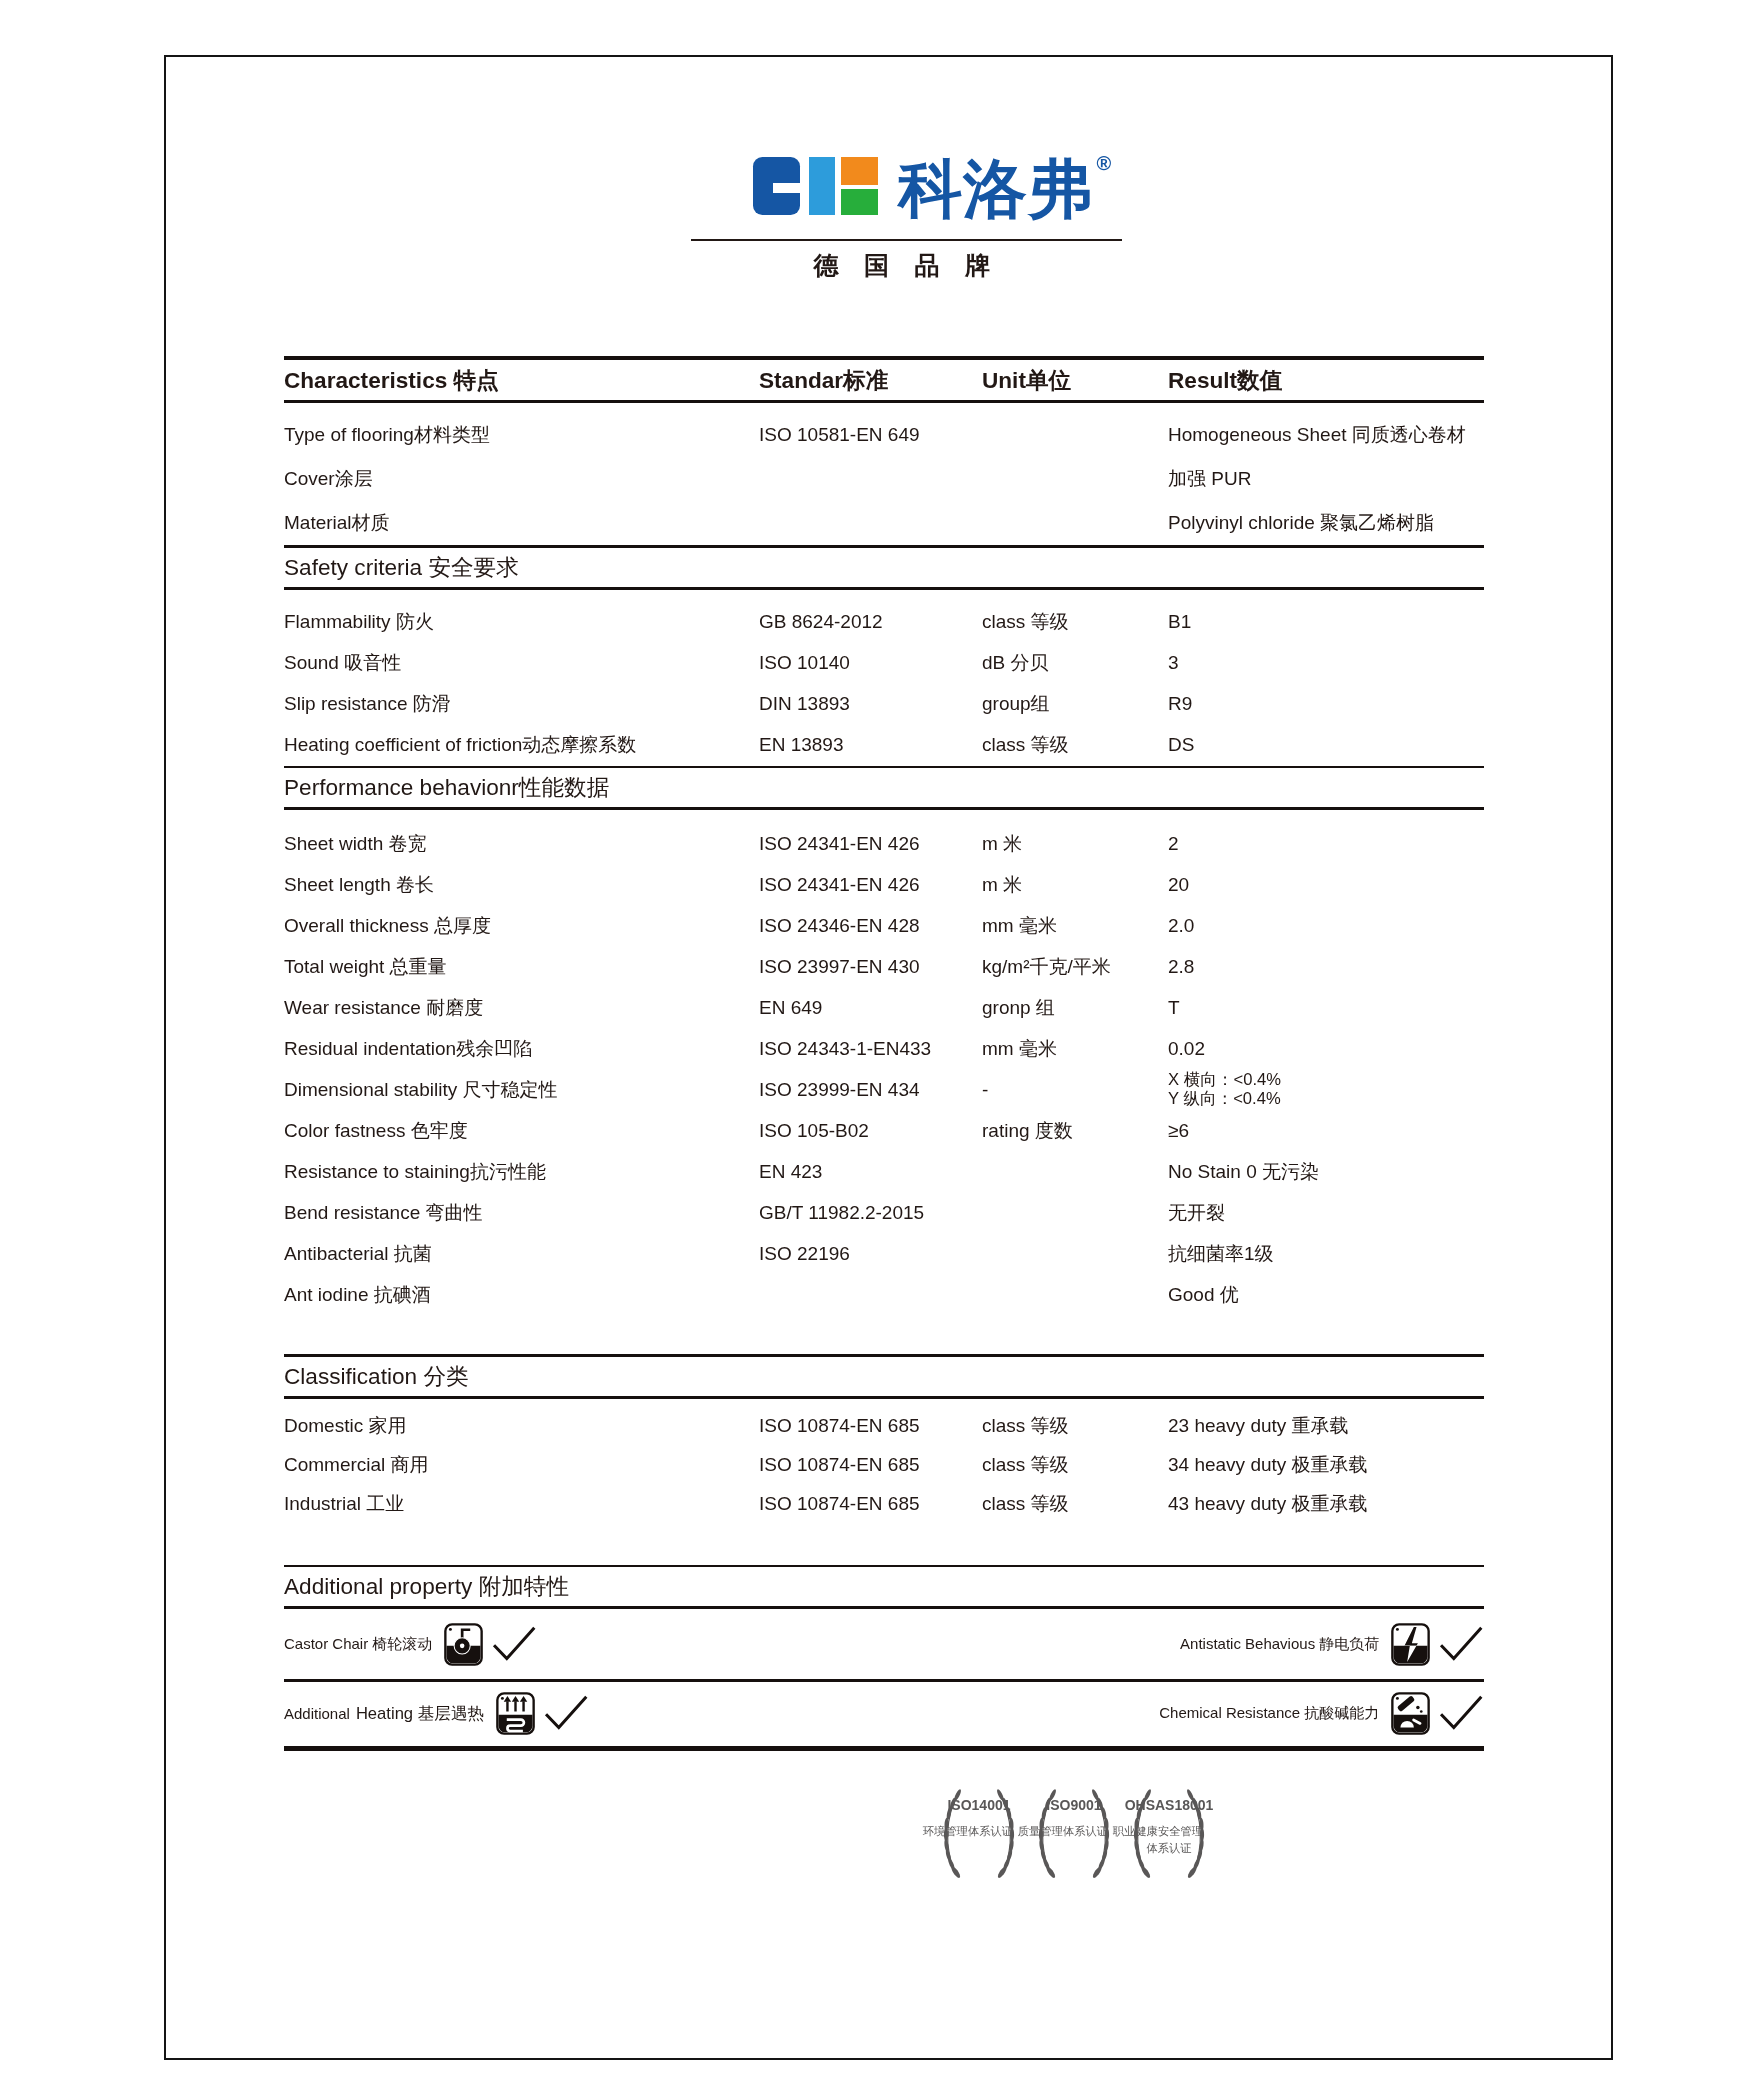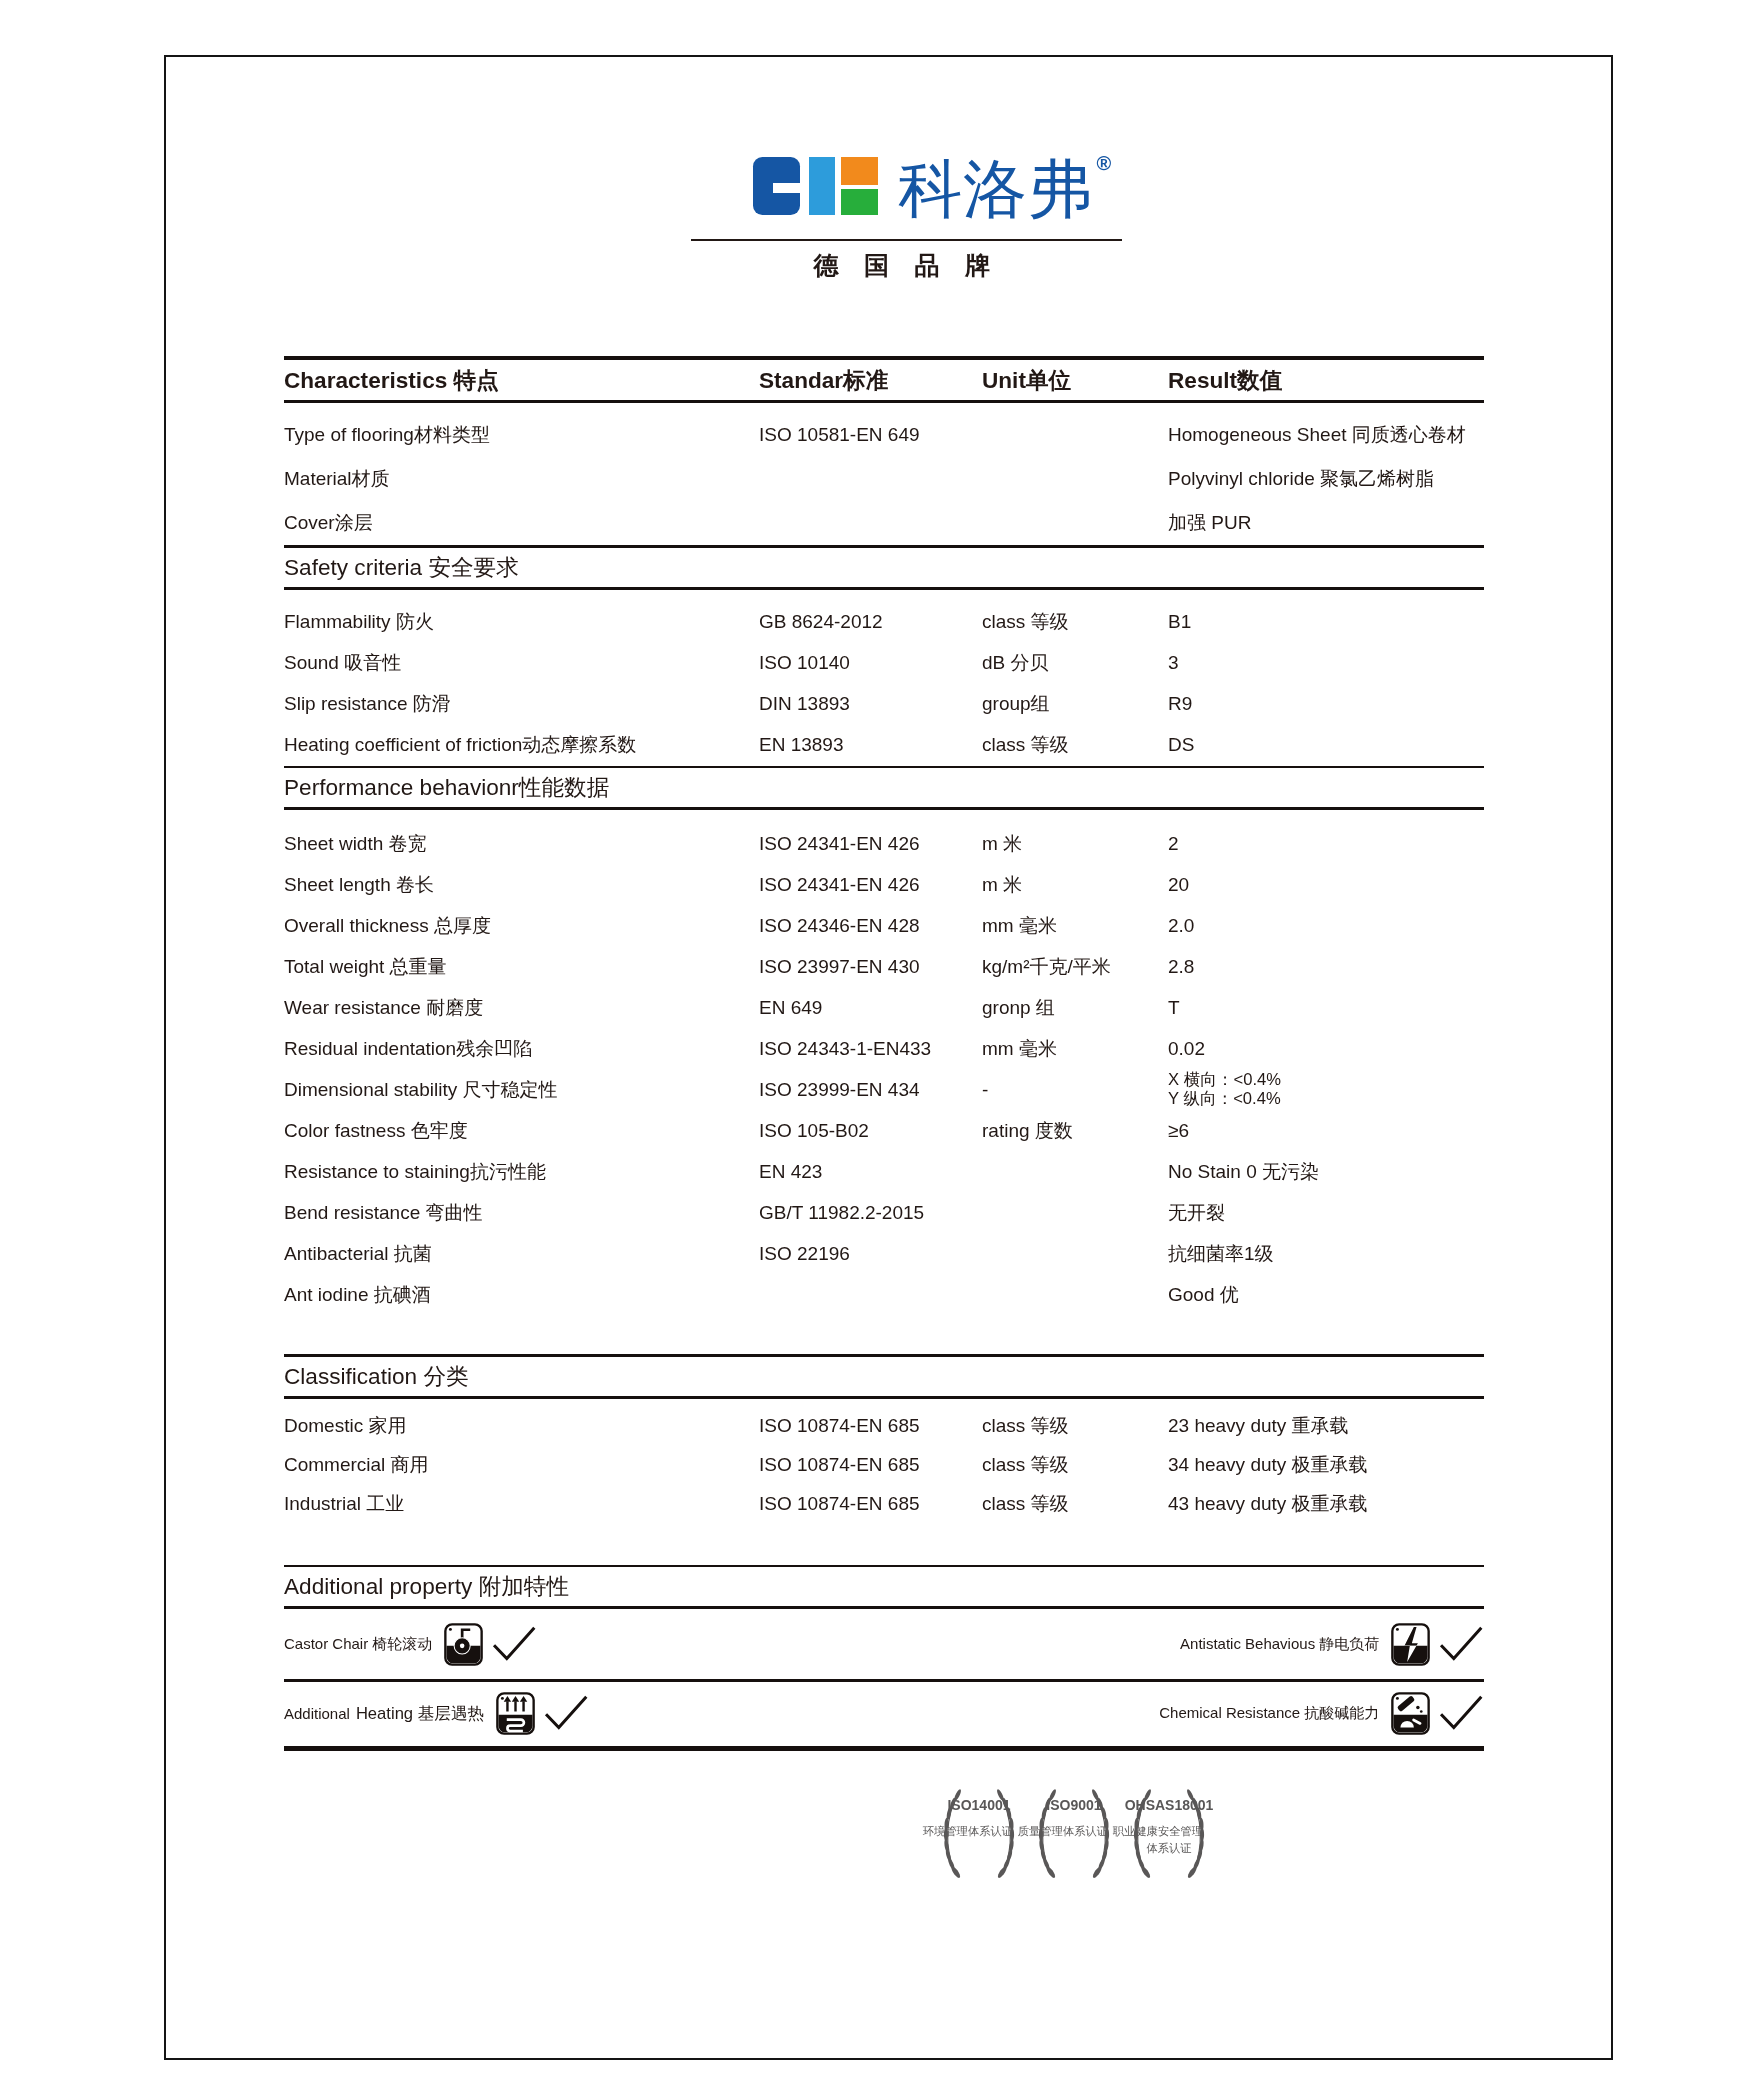--- a/index.html
+++ b/index.html
@@ -14,21 +14,21 @@
 
   
   .logo-block{position:absolute;left:525px;top:100px;width:431px}
   .logo-row{display:flex;align-items:flex-start;margin-left:62px;height:67px}
   .mk-c{width:47px;height:58px;background:var(--dark-blue,#1556A4);border-radius:9.3px;position:relative;flex:none}
   .mk-c::after{content:"";position:absolute;right:0;top:44%;width:26.6px;height:10px;background:#fff}
   .mk-bar{width:26px;height:58px;background:var(--light-blue,#2D9CDB);margin-left:8.6px;flex:none}
   .mk-sq{width:37px;margin-left:6.7px;display:flex;flex-direction:column;flex:none}
   .mk-orange{height:28px;background:var(--orange,#F28A1C)}
   .mk-green{height:26px;background:var(--green,#27AE3B);margin-top:4px}
-  .brand-name{margin-left:20px;font-size:64px;line-height:65px;font-weight:normal;color:var(--dark-blue,#1556A4);letter-spacing:0.7px;white-space:nowrap}
+  .brand-name{margin-left:20px;font-size:64px;line-height:65px;font-weight:bold;color:var(--dark-blue,#1556A4);letter-spacing:0.7px;white-space:nowrap}
   .brand-reg{font-size:20px;font-weight:bold;color:var(--dark-blue,#1556A4);margin-left:4px;margin-top:-5.3px}
   .brand-divider{height:2px;background:var(--ink,#221815);margin-top:14.6px}
   .brand-tagline{margin-top:8.6px;text-align:center;font-size:25px;font-weight:bold;letter-spacing:9.3px;color:var(--ink,#221815);white-space:nowrap}
 
   
   .spec-table{position:absolute;left:118px;top:299px;width:1200px}
   .rule{background:#16100e}
   .rule.top{height:4px}
   .rule.mid{height:2.7px}
   .rule.end{height:5.3px}
@@ -121,30 +121,30 @@
 
       <div id="sections">
           <div class="rows s0">
             <div class="trow">
               <div class="cell label">Type of flooring材料类型</div>
               <div class="cell standard">ISO  10581-EN 649</div>
               <div class="cell unit"></div>
               <div class="cell result">Homogeneous Sheet 同质透心卷材</div>
             </div>
             <div class="trow">
+              <div class="cell label">Cover涂层</div>
+              <div class="cell standard"></div>
+              <div class="cell unit"></div>
+              <div class="cell result">加强 PUR</div>
+            </div>
+            <div class="trow">
               <div class="cell label">Material材质</div>
               <div class="cell standard"></div>
               <div class="cell unit"></div>
               <div class="cell result">Polyvinyl chloride 聚氯乙烯树脂</div>
-            </div>
-            <div class="trow">
-              <div class="cell label">Cover涂层</div>
-              <div class="cell standard"></div>
-              <div class="cell unit"></div>
-              <div class="cell result">加强 PUR</div>
             </div>
           </div>
           <div class="rule mid"></div>
           <div class="sec-head">Safety criteria 安全要求</div>
           <div class="rule mid"></div>
           <div class="rows s1">
             <div class="trow">
               <div class="cell label">Flammability 防火</div>
               <div class="cell standard">GB 8624-2012</div>
               <div class="cell unit">class 等级</div>

